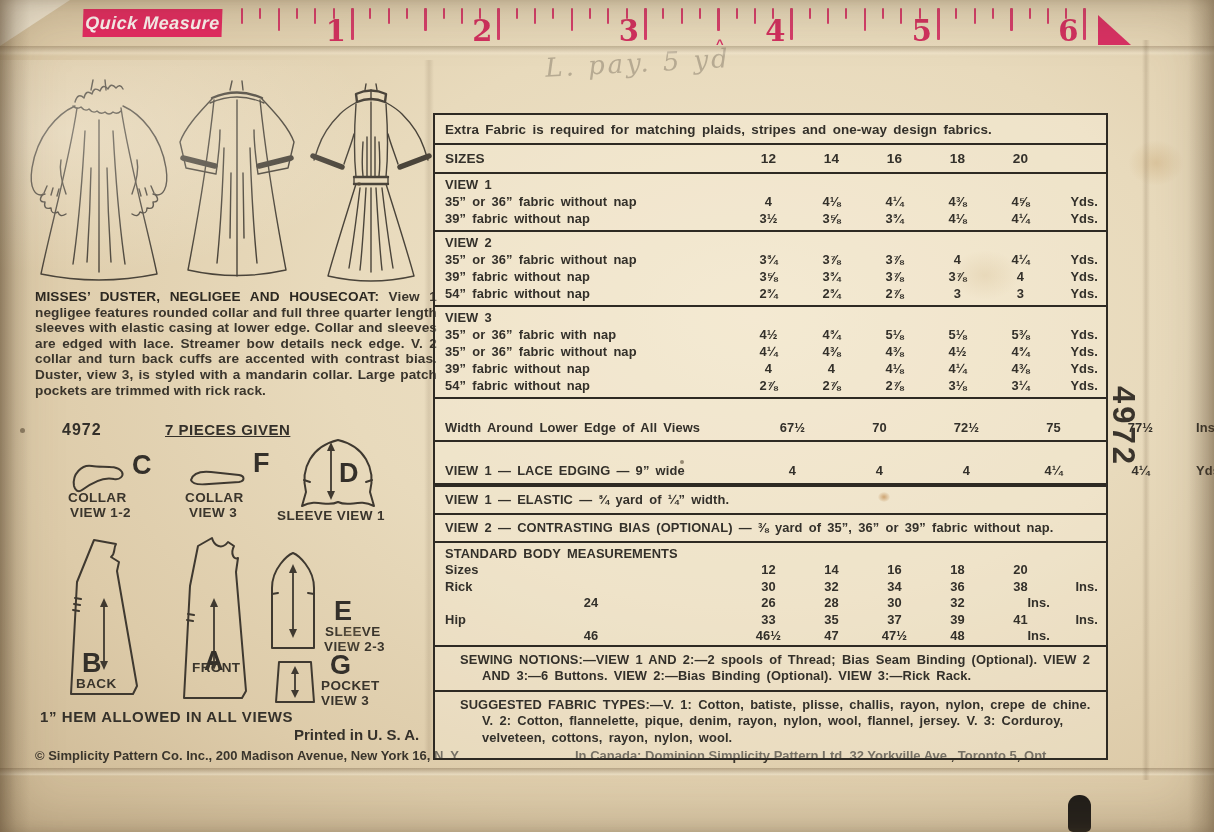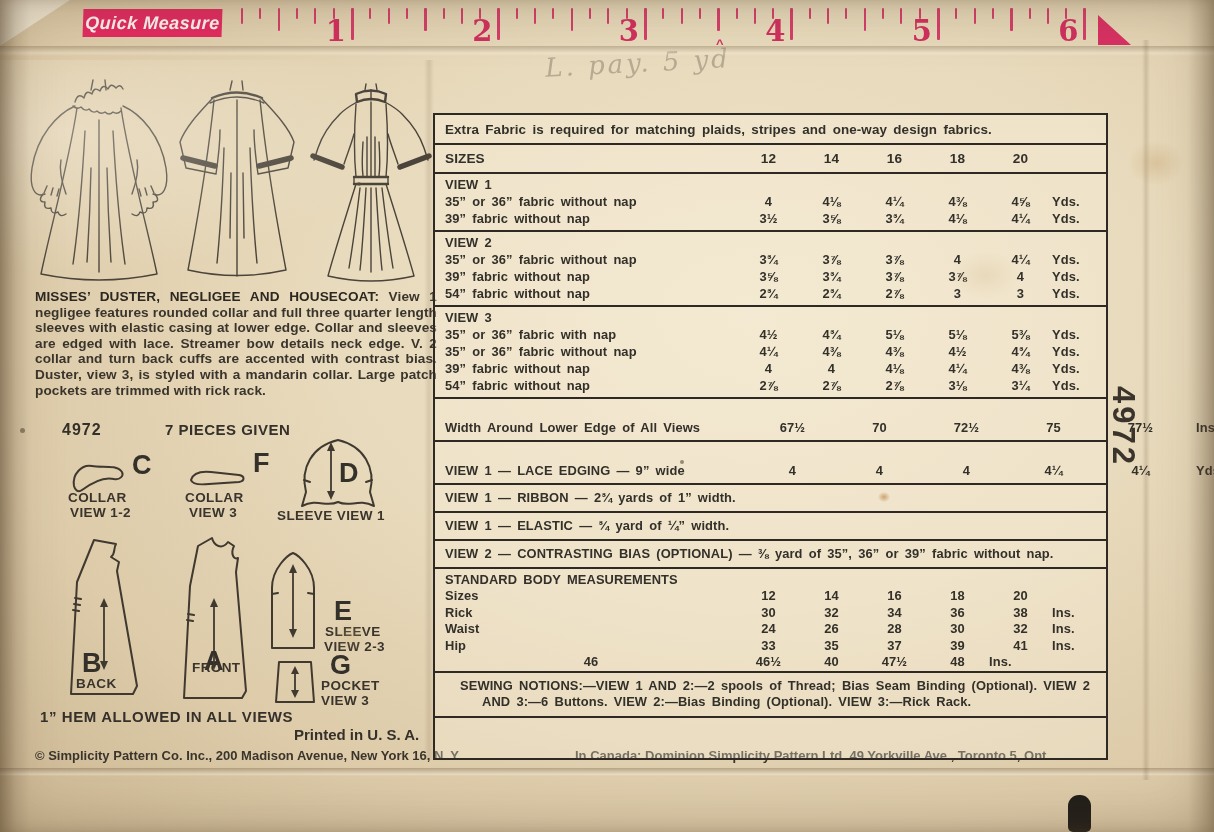--- a/index.html
+++ b/index.html
@@ -61,21 +61,21 @@
   .lineart { stroke:#4a443a; stroke-width:1.4; fill:none; stroke-linecap:round; stroke-linejoin:round; }
   .lineart .thick { stroke-width:2.4; }
   .lineart .band { stroke-width:5.5; }
 
   #desc { position:absolute; left:35px; top:289px; width:402px;
     font-size:13.6px; line-height:15.6px; font-weight:bold; color:#3a352c;
     text-align:justify; letter-spacing:.1px; }
   #desc .ttl { color:#2c2821; }
   #num-line { position:absolute; left:62px; top:421px; width:360px; font-weight:bold; color:#34302a; }
   #num-line .pnum { font-size:16px; letter-spacing:1px; }
-  #num-line .pieces { position:absolute; left:103px; top:0; font-size:15px; letter-spacing:.5px; }
+  #num-line .pieces { position:absolute; left:103px; top:0; font-size:15px; letter-spacing:.5px;text-decoration:underline; }
 
   
   .piece { position:absolute; color:#3b362e; }
   .pletter { position:absolute; font-weight:bold; font-size:27px; color:#34302a; }
   .pcap { position:absolute; font-weight:bold; font-size:13.5px; letter-spacing:.4px; color:#3a352c; white-space:nowrap; }
   .psvg path, .psvg line { stroke:#3f3930; stroke-width:2; fill:none; stroke-linecap:round; stroke-linejoin:round; }
   .psvg .arr { stroke-width:1.8; }
   .psvg polygon { fill:#3f3930; stroke:none; }
   #hem-note { position:absolute; left:40px; top:708px; font-weight:bold; font-size:15px;
     letter-spacing:.6px; color:#35312a; }
@@ -87,21 +87,21 @@
   
   #ftable { position:absolute; left:433px; top:113px; width:675px; height:647px;
     border:2px solid #2e2a23; background:rgba(255,249,233,.30); color:#33302a;
     font-size:12.9px; font-weight:bold; letter-spacing:.1px; word-spacing:2.5px;
     display:flex; flex-direction:column; }
   #ftable .rule { height:2px; background:#2e2a23; flex:none; }
   .t-note { padding:7px 10px 6px 10px; font-size:13.4px; }
   .trow { display:grid; grid-template-columns:292px 63px 63px 63px 63px 63px 1fr;
     align-items:baseline; padding:0 6px 0 10px; line-height:17px; }
   .trow .val { text-align:center; }
-  .trow .unit { padding-right:2px; }
+  .trow .unit { text-align:right; padding-right:2px; }
   .sizes-row { padding-top:5px; padding-bottom:5px; font-size:13.6px; }
   .gh { padding:3px 10px 0 10px; line-height:16px; }
   .group { padding-bottom:3px; }
   .mid-row { padding-top:20px; padding-bottom:4px;gap:24px; }
   .ttext { padding:5px 10px 5px 10px; line-height:16px; }
   .bm-rows .trow { line-height:16.5px; }
   .tpar { padding:5px 10px 5px 47px; text-indent:-22px; line-height:16.5px; }
 
   
   #side-num { position:absolute; left:1141px; top:386px; font-weight:bold; font-size:31px;
@@ -318,21 +318,21 @@
     <span class="pletter" style="left:58px;top:-8px">G</span>
     <span class="pcap" style="left:49px;top:20px">POCKET</span>
     <span class="pcap" style="left:49px;top:35px">VIEW 3</span>
   </div>
 
   <div id="hem-note">1” HEM ALLOWED IN ALL VIEWS</div>
   <div id="printed">Printed in U. S. A.</div>
 
   <div id="footer">
     <span>© Simplicity Pattern Co. Inc., 200 Madison Avenue, New York 16, N. Y.</span>
-    <span class="ca">In Canada: Dominion Simplicity Pattern Ltd. 49 Yorkville Ave., Toronto 5, Ont.</span>
+    <span class="ca">In Canada: Dominion Simplicity Pattern Ltd. 32 Yorkville Ave., Toronto 5, Ont.</span>
   </div>
 
   <div id="ftable">
       <div class="t-note">Extra Fabric is required for matching plaids, stripes and one-way design fabrics.</div>
       <div class="rule"></div>
       <div class="trow sizes-row">
         <span class="lab">SIZES</span>
         <span class="val">12</span>
         <span class="val">14</span>
         <span class="val">16</span>
@@ -444,21 +444,20 @@
       <div class="trow mid-row">
         <span class="lab">VIEW 1 — LACE EDGING — 9” wide</span>
         <span class="val">4</span>
         <span class="val">4</span>
         <span class="val">4</span>
         <span class="val">4¼</span>
         <span class="val">4¼</span>
         <span class="unit">Yds.</span>
       </div>
       <div class="rule"></div>
-      <div class="ttext">VIEW 1 — RIBBON — 2¾ yards of 1” width.</div>
       <div class="rule"></div>
       <div class="ttext">VIEW 1 — ELASTIC — ¾ yard of ¼” width.</div>
       <div class="rule"></div>
       <div class="ttext">VIEW 2 — CONTRASTING BIAS (OPTIONAL) — ⅜ yard of 35”, 36” or 39” fabric without nap.</div>
       <div class="rule"></div>
       <div class="gh bm-head">STANDARD BODY MEASUREMENTS</div>
       <div class="bm-rows">
         <div class="trow">
           <span class="lab">Sizes</span>
           <span class="val">12</span>
@@ -471,49 +470,49 @@
         <div class="trow">
           <span class="lab">Rick</span>
           <span class="val">30</span>
           <span class="val">32</span>
           <span class="val">34</span>
           <span class="val">36</span>
           <span class="val">38</span>
           <span class="unit">Ins.</span>
         </div>
         <div class="trow">
-          <span class="lab">Waist</span>
           <span class="val">24</span>
           <span class="val">26</span>
           <span class="val">28</span>
           <span class="val">30</span>
           <span class="val">32</span>
           <span class="unit">Ins.</span>
         </div>
         <div class="trow">
           <span class="lab">Hip</span>
           <span class="val">33</span>
           <span class="val">35</span>
           <span class="val">37</span>
           <span class="val">39</span>
           <span class="val">41</span>
           <span class="unit">Ins.</span>
         </div>
         <div class="trow">
           <span class="val">46</span>
           <span class="val">46½</span>
-          <span class="val">40</span>
+          <span class="val">47</span>
           <span class="val">47½</span>
           <span class="val">48</span>
           <span class="unit">Ins.</span>
         </div>
       </div>
       <div class="rule"></div>
       <div class="tpar">SEWING NOTIONS:—VIEW 1 AND 2:—2 spools of Thread; Bias Seam Binding (Optional). VIEW 2 AND 3:—6 Buttons. VIEW 2:—Bias Binding (Optional). VIEW 3:—Rick Rack.</div>
       <div class="rule"></div>
+      <div class="tpar">SUGGESTED FABRIC TYPES:—V. 1: Cotton, batiste, plisse, challis, rayon, nylon, crepe de chine. V. 2: Cotton, flannelette, pique, denim, rayon, nylon, wool, flannel, jersey. V. 3: Corduroy, velveteen, cottons, rayon, nylon, wool.</div>
     </div>
 
   <div id="side-num">4972</div>
   <div id="blob"></div>
 
   <div class="shade" id="wrinkle1"></div>
   <div class="shade" id="stain1"></div>
   <div class="shade" id="stain2"></div>
   <div class="shade" id="stain3"></div>
   <div class="shade" id="stain4"></div>

